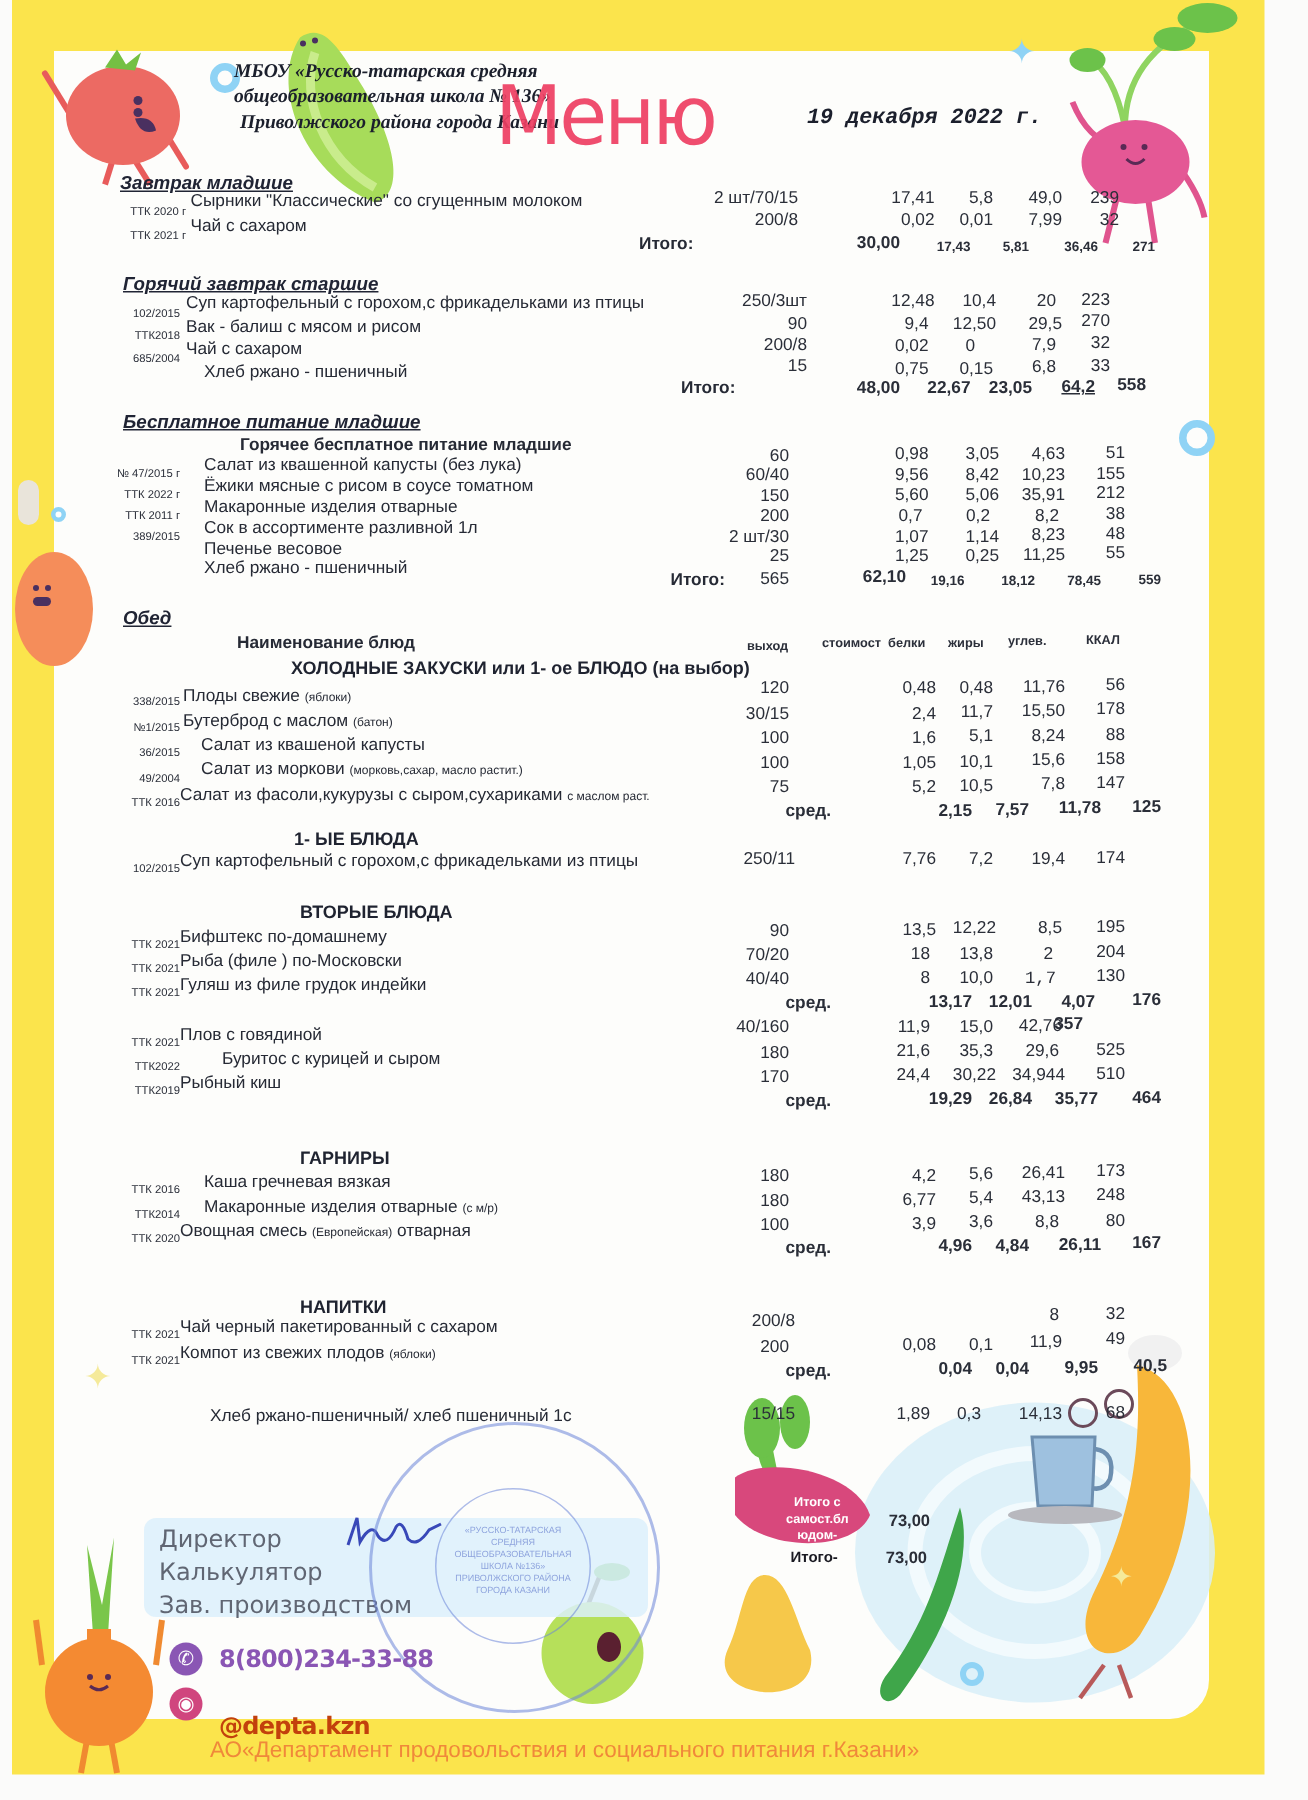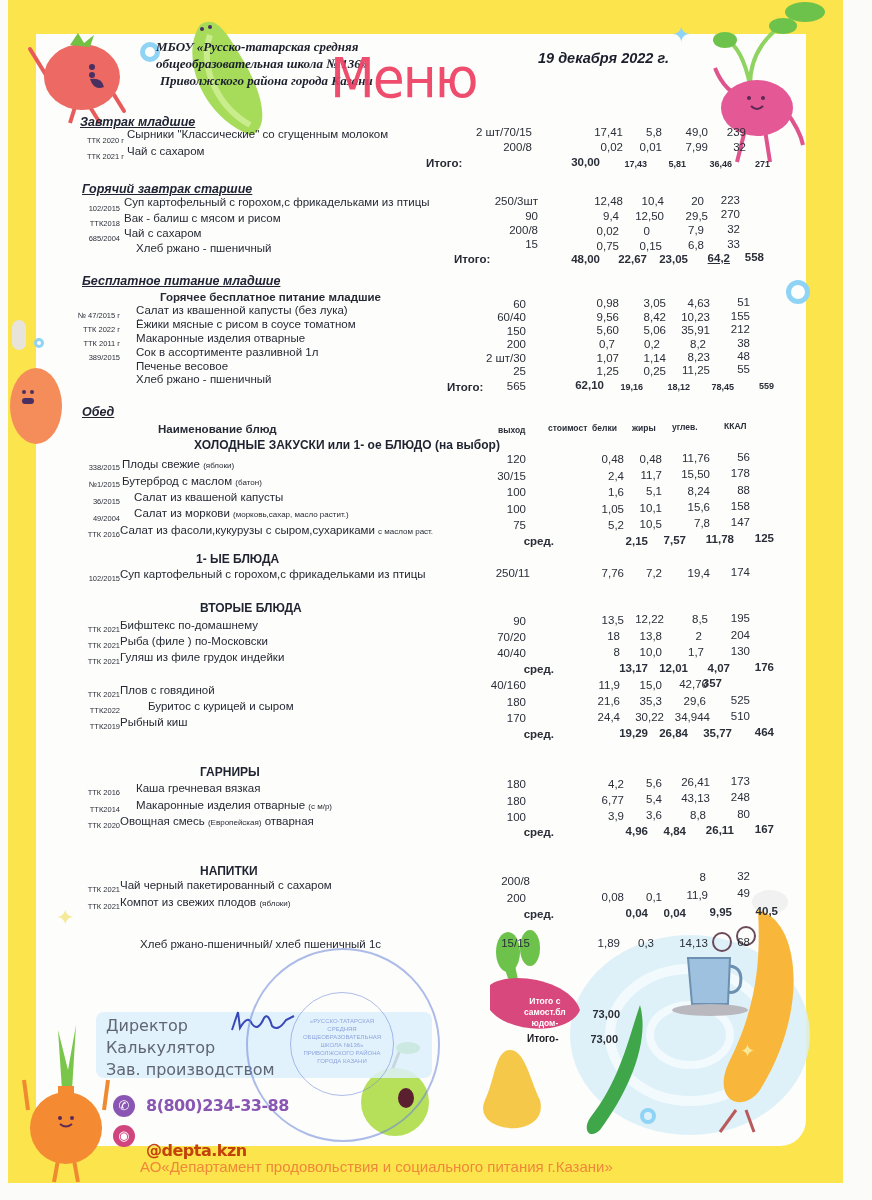--- a/index.html
+++ b/index.html
@@ -1,21 +1,21 @@
 <!DOCTYPE html>
 <html><head>
 <meta charset="utf-8">
 <style>
   html, body { margin:0; padding:0; }
   body { width:872px; height:1200px; position:relative; overflow:hidden; background:#fbfbfa; font-family:"Liberation Sans", sans-serif; color:#2b2f3a; }
   .frame { position:absolute; left:8px; top:0; width:835px; height:1183px; background:#fbe44c; }
   .panel { position:absolute; left:36px; top:34px; width:770px; height:1112px; background:#fdfdfb; border-radius:0 0 26px 0; }
   .abs { position:absolute; white-space:nowrap; }
   .hdr { font-family:"Liberation Serif", serif; font-style:italic; font-weight:bold; font-size:13px; color:#1b1f2c; line-height:17px; }
-  .date { font-family:Liberation Sans, sans-serif; font-style:italic; font-weight:bold; font-size:14.5px; color:#1b1f2c; }
+  .date { font-family:Liberation Mono, monospace; font-style:italic; font-weight:bold; font-size:14.5px; color:#1b1f2c;margin-top:21px; }
   .menu-word { font-family:"DejaVu Sans", sans-serif; font-size:52px; color:#ee3f63; letter-spacing:-2px; transform:scaleY(1.05); opacity:0.92; }
   .sec { font-style:italic; font-weight:bold; font-size:12.5px; text-decoration:underline; color:#202434; }
   .code { font-size:7.5px; color:#2b2f3a; text-align:right; width:78px; }
   .name { font-size:11.5px; color:#262a35; }
   .name small { font-size:8px; }
   .num { font-size:11.5px; color:#2a2e38; text-align:right; }
   .b { font-weight:bold;padding-left:24px; }
   .sm { font-size:9px; }
   .cat { font-size:12px; font-weight:bold; color:#1f2330; }
   .colh { font-size:8.5px; font-weight:bold; color:#2b2f3a; }
@@ -376,21 +376,21 @@
   <div class="abs num" style="left:622px;width:40px;top:630px;">13,8</div>
   <div class="abs num" style="left:666px;width:36px;top:630px;">2</div>
   <div class="abs num" style="left:720px;width:30px;top:629px;">204</div>
 </div>
 <div>
   <div class="abs code" style="left:42px;top:657px;">ТТК 2021</div>
   <div class="abs name" style="left:120px;top:651px;">Гуляш из филе грудок индейки</div>
   <div class="abs num" style="left:480px;width:46px;top:647px;">40/40</div>
   <div class="abs num" style="left:580px;width:40px;top:646px;">8</div>
   <div class="abs num" style="left:622px;width:40px;top:646px;">10,0</div>
-  <div class="abs num" style="left:666px;width:38px;top:646px;">1,7</div>
+  <div class="abs num" style="left:666px;width:38px;top:646px;font-family:Liberation Mono, monospace;">1,7</div>
   <div class="abs num" style="left:720px;width:30px;top:645px;">130</div>
 </div>
 <div>
   <div class="abs num b" style="left:480px;width:50px;top:663px;">сред.</div>
   <div class="abs num b" style="left:580px;width:44px;top:662px;">13,17</div>
   <div class="abs num b" style="left:622px;width:42px;top:662px;">12,01</div>
   <div class="abs num b" style="left:666px;width:40px;top:662px;">4,07</div>
   <div class="abs num b" style="left:720px;width:30px;top:661px;">176</div>
 </div>
 <div>

